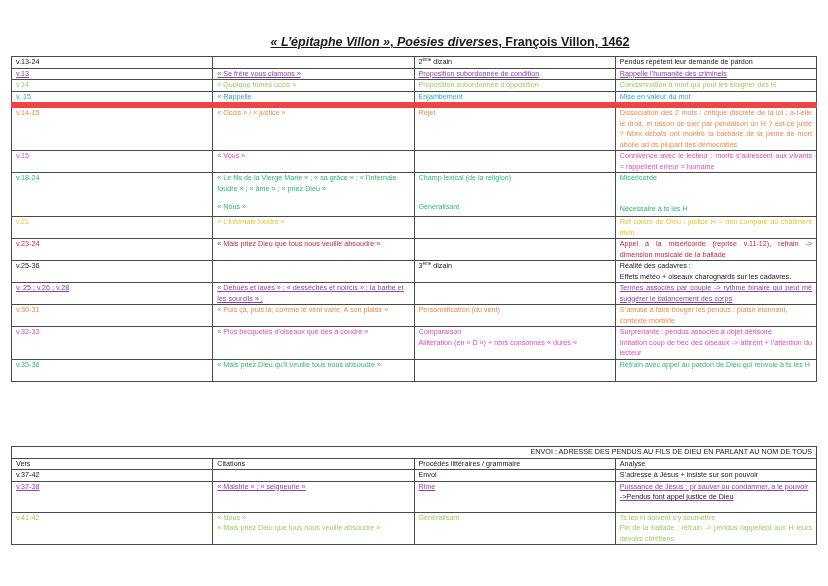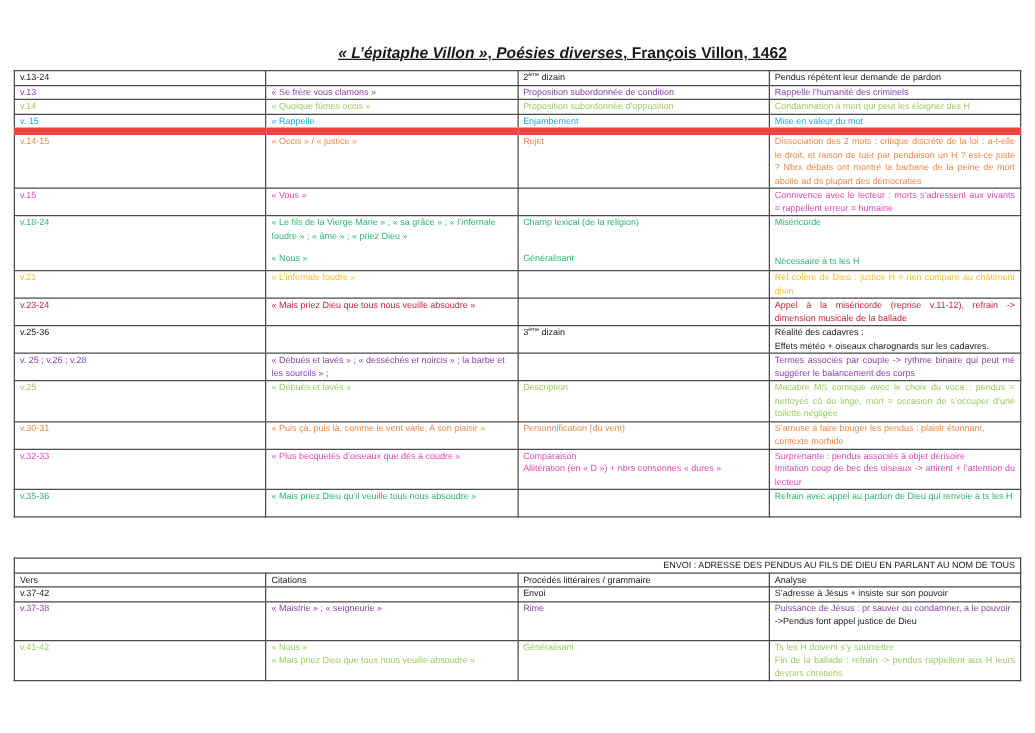--- a/index.html
+++ b/index.html
@@ -8,21 +8,21 @@
   .title { position:absolute; top:35px; left:0; width:828px; text-align:center;
            font-size:12.5px; font-weight:bold; text-decoration:underline; color:#1a1a1a;padding-left:36px; }
   .title i { font-style:italic; }
   table { position:absolute; left:11px; width:806px; border-collapse:collapse;
           table-layout:fixed; font-size:7.2px; line-height:10.5px; }
   td { border:1px solid #4a4a4a; vertical-align:top; padding:0 4px 0 4px; overflow:hidden; }
   td.just { text-align:justify; }
   col.c1, col.c2, col.c3, col.c4 { width:25%; }
   sup { font-size:4.5px; vertical-align:top; line-height:6px; }
   .black { color:#222; }
-  .purple { color:#8e44ad; }
+  .purple { color:#8e44ad;text-decoration:underline; }
   .lgreen { color:#9ccc65;margin-top:23px; }
   .cyan { color:#29a9d6; }
   .orange { color:#ef8a4a; }
   .pink { color:#e04bb8; }
   .green { color:#2fb872;margin-left:40px; }
   .yellow { color:#f2c230;margin-left:15px; }
   .red { color:#c8283a; }
   .center { text-align:right; }
   #t1 { top:56px; }
   #t2 { top:446px; }
@@ -129,26 +129,20 @@
       </td>
     </tr>
 
     <tr class="purple" style="height:22px">
       <td>v. 25 ; v.26 ; v.28</td>
       <td>« Débués et lavés » ; « desséchés et noircis » ; la barbe et les sourcils » ;</td>
       <td></td>
       <td class="just">Termes associés par couple -&gt; rythme binaire qui peut mé suggérer le balancement des corps</td>
     </tr>
 
-    <tr class="lgreen" style="height:32px">
-      <td>v.25</td>
-      <td>« Débués et lavés »</td>
-      <td>Description</td>
-      <td class="just">Macabre MS comique avec le choix du voca : pendus = nettoyés cô du linge, mort = occasion de s’occuper d’une toilette négligée</td>
-    </tr>
 
 
     <tr class="orange" style="height:22px">
       <td>v.30-31</td>
       <td>« Puis çà, puis là, comme le vent varie, A son plaisir »</td>
       <td>Personnification (du vent)</td>
       <td>S’amuse à faire bouger les pendus : plaisir étonnant, contexte morbide</td>
     </tr>
 
     <tr class="pink" style="height:32px">

